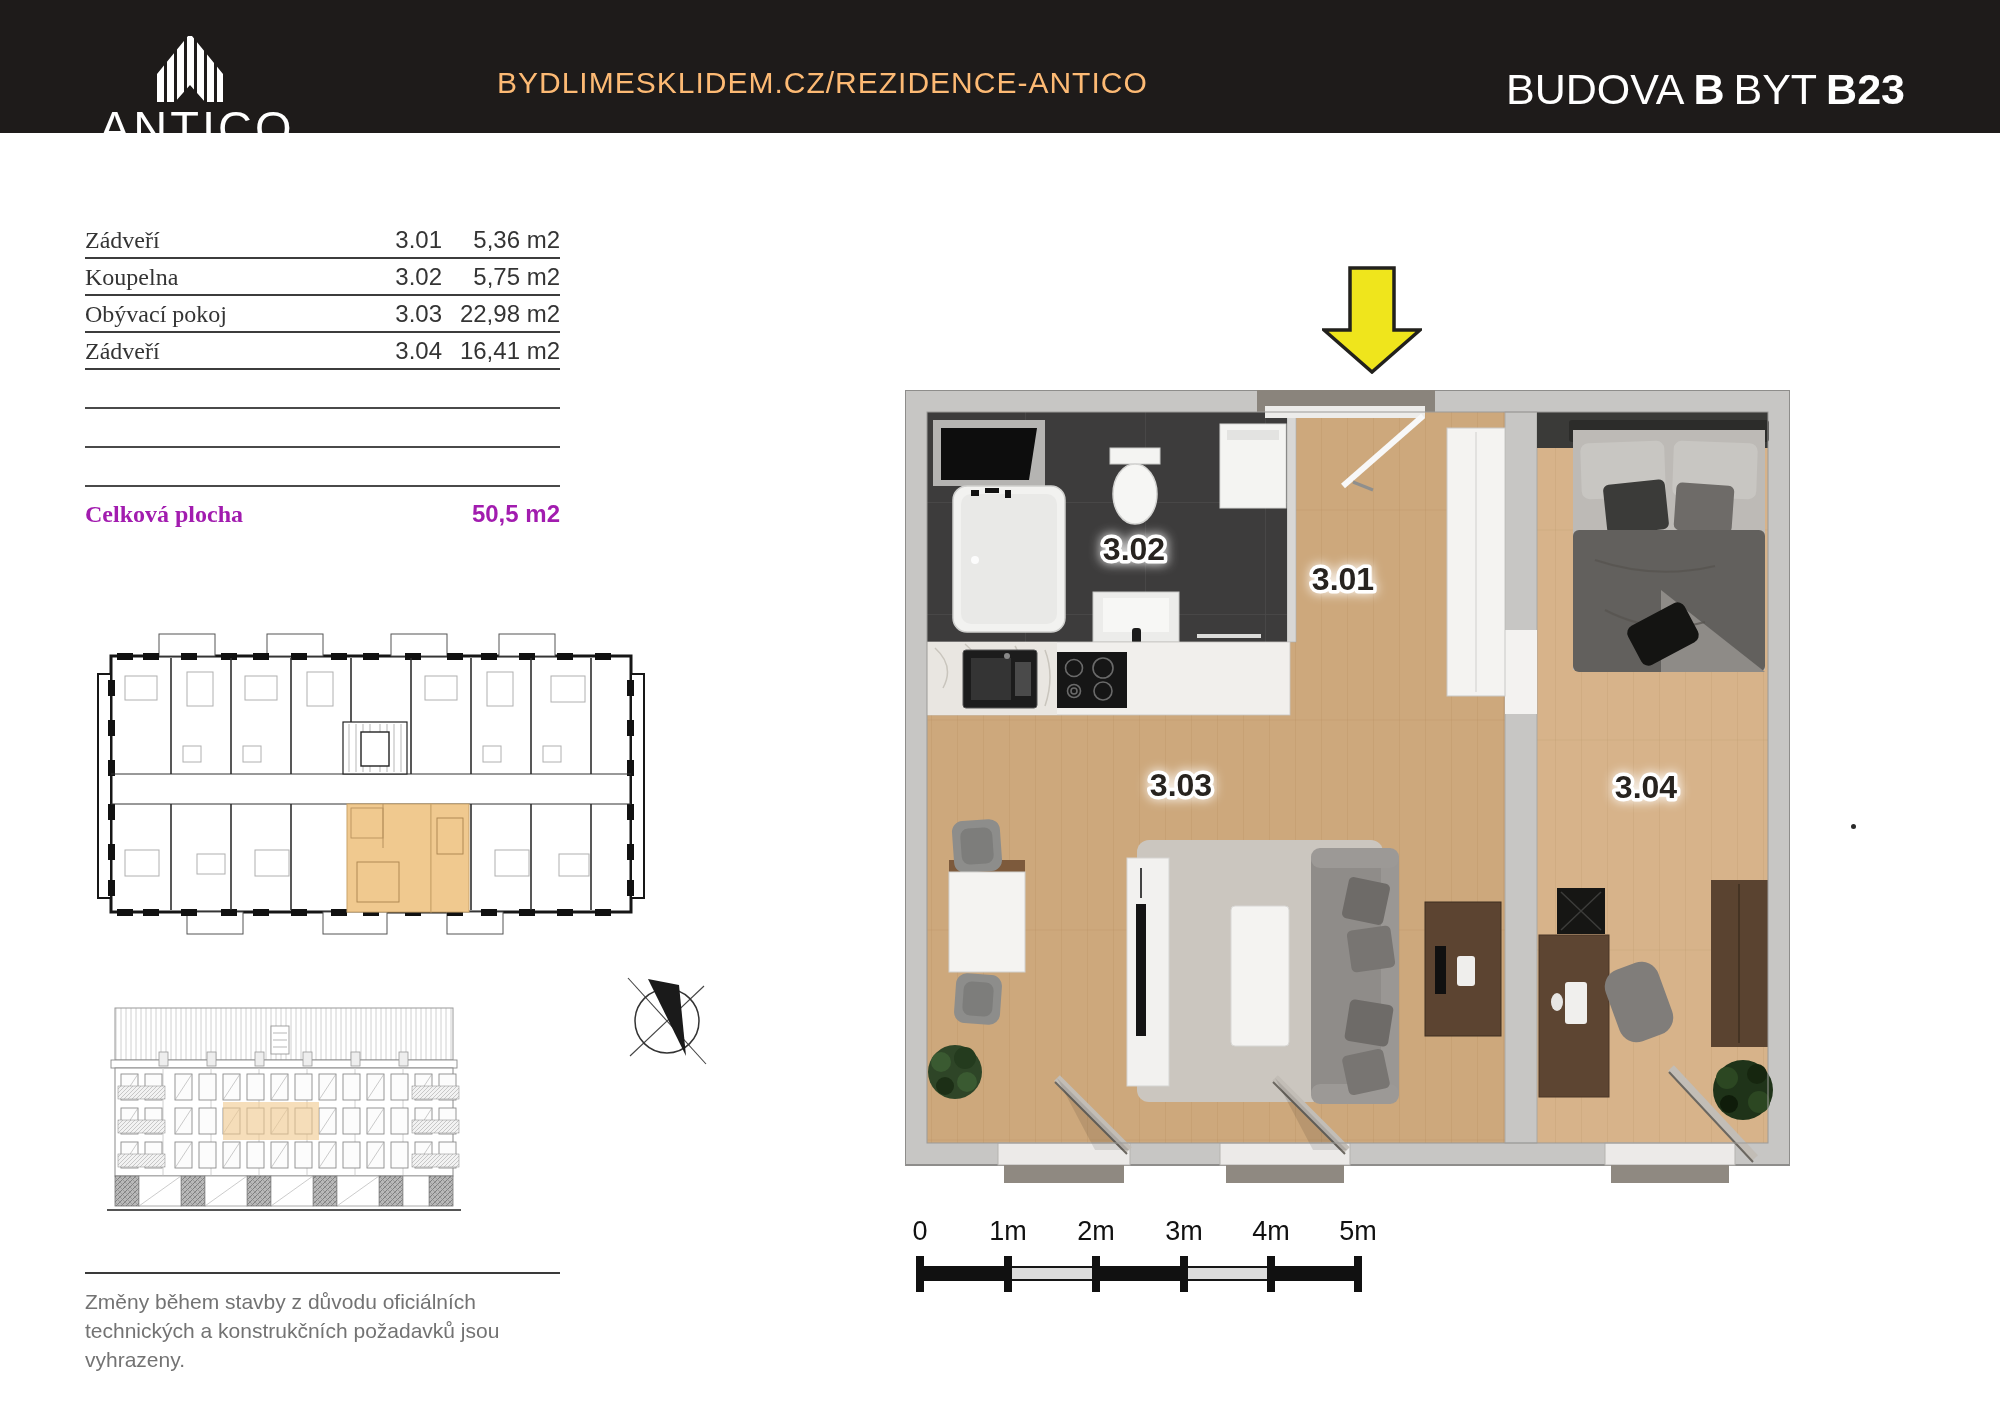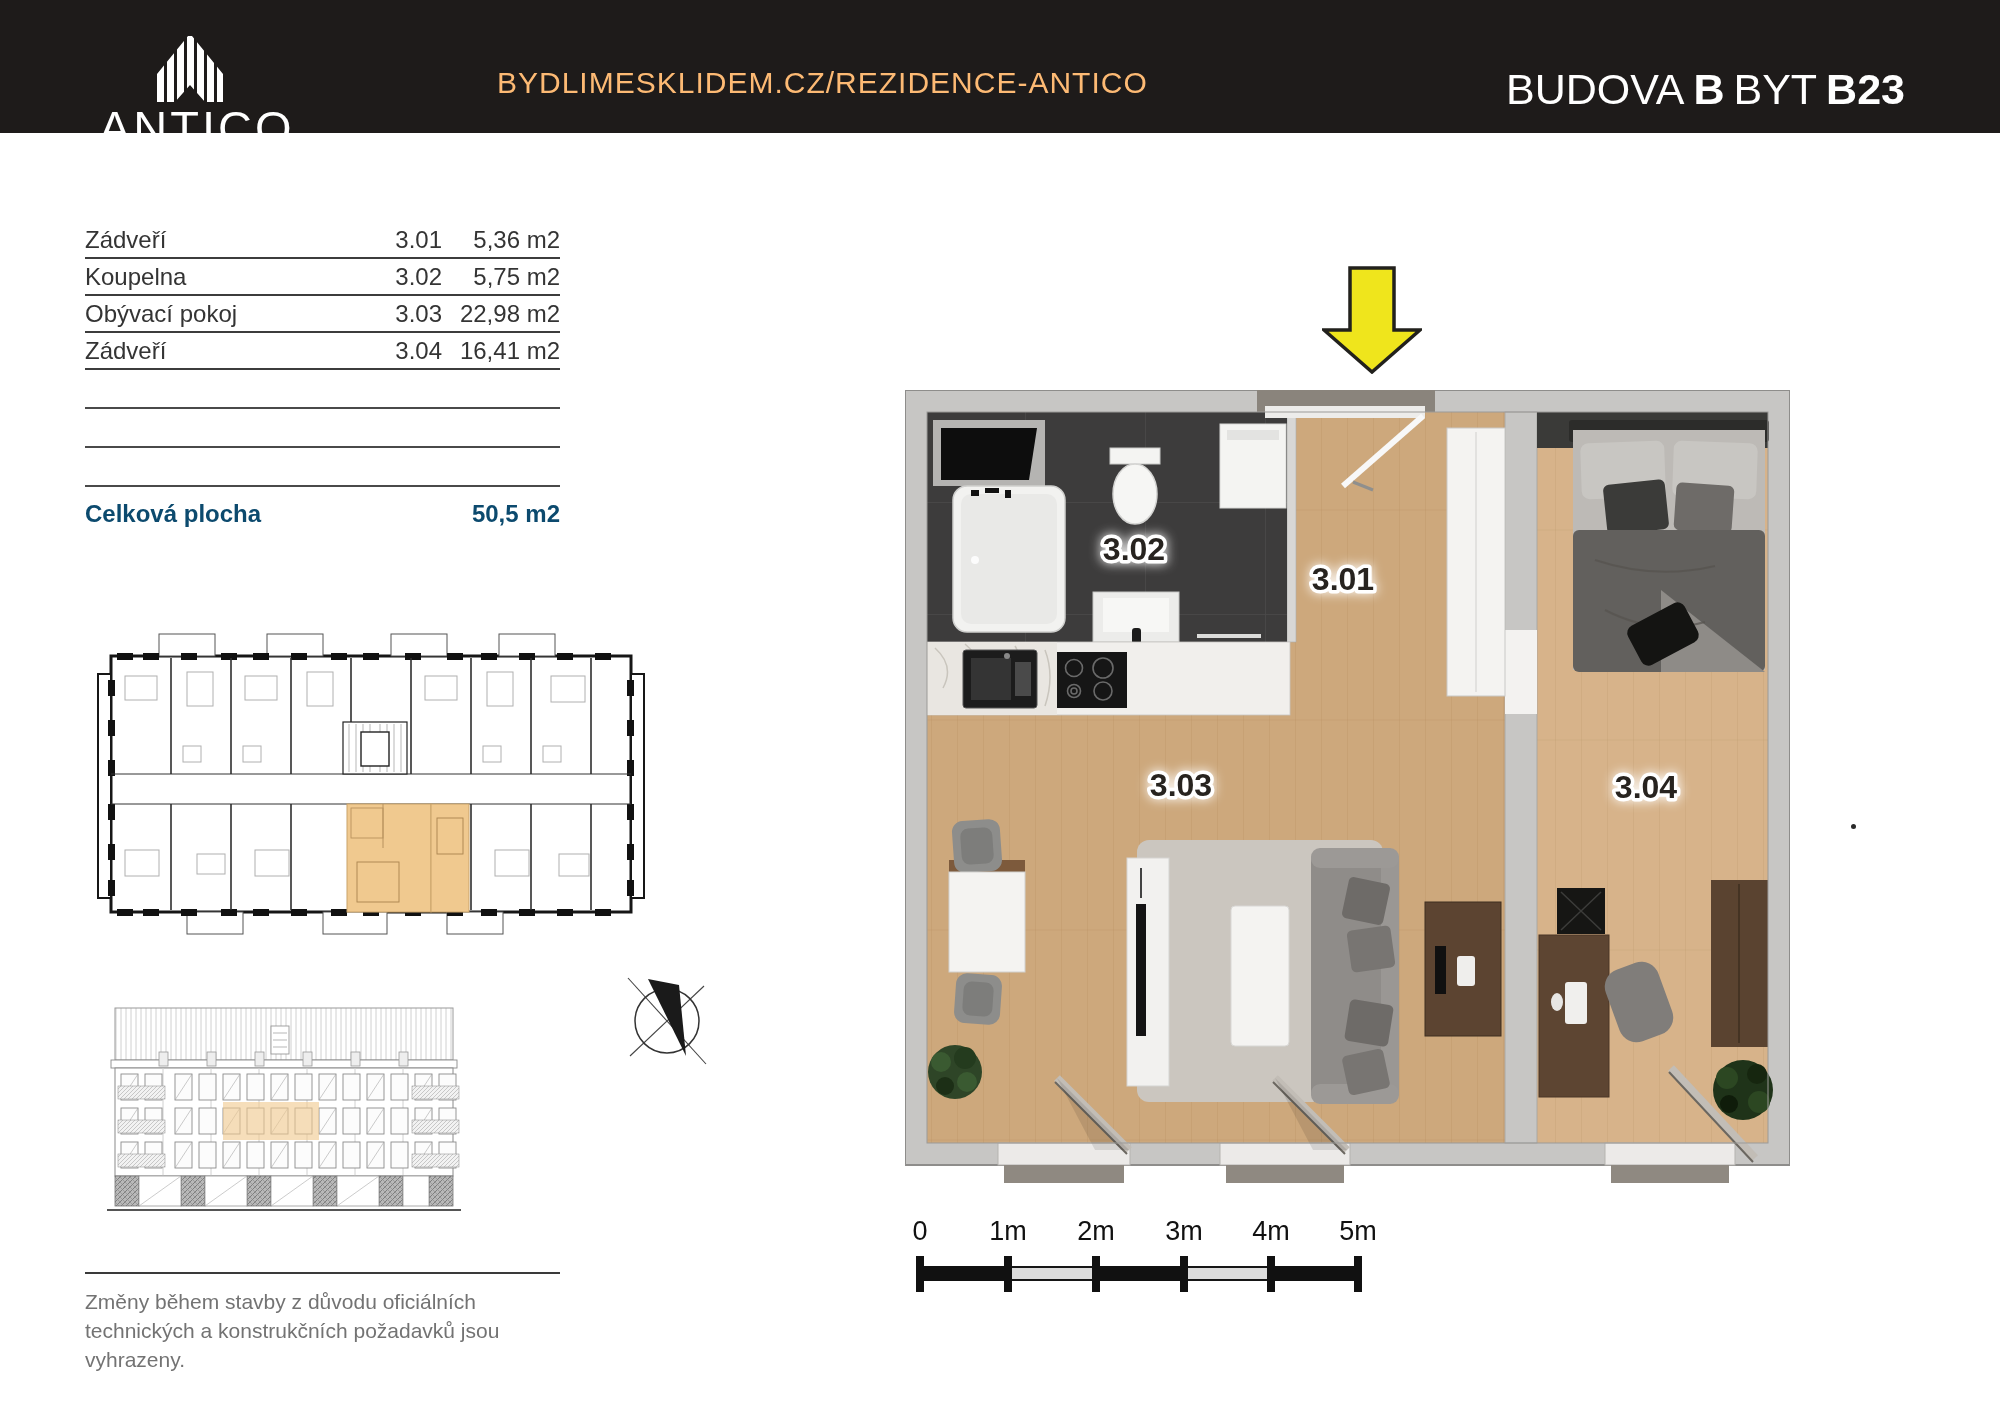--- a/index.html
+++ b/index.html
@@ -13,25 +13,25 @@
   .brand-sub{font-size:18px;font-weight:300;letter-spacing:15px;margin-top:14px;line-height:1;}
   .site-url{position:absolute;left:497px;top:66px;color:#fdba74;font-size:30px;font-weight:400;letter-spacing:1px;}
   .unit-title{position:absolute;right:95px;top:65px;color:#fff;font-size:43px;font-weight:300;white-space:nowrap;}
   .unit-title b{font-weight:700;}
   .unit-title span,.unit-title b{margin-left:9px;}
   
   .roomlist{position:absolute;left:85px;top:222px;width:475px;}
   .roomlist h2{margin:0 0 10px 0;font-size:28px;font-weight:800;color:#262626;letter-spacing:.5px;}
   .rrow{display:flex;align-items:flex-end;height:37px;border-bottom:2px solid #3c3c3c;
         font-size:24px;color:#343434;padding-bottom:3px;box-sizing:border-box;}
-  .rrow .rname{flex:1;text-align:left;}
+  .rrow .rname{flex:1;text-align:left;font-family:Liberation Serif, serif;}
   .rrow .rnum{width:90px;text-align:right;}
   .rrow .rarea{width:118px;text-align:right;}
   .rrow.empty{height:39px;border-bottom:2px solid #4a4a4a;}
-  .rrow.total{border-bottom:none;font-weight:700;color:#0c4a6e;height:44px;padding-top:0;}
+  .rrow.total{border-bottom:none;font-weight:700;color:#a21caf;height:44px;padding-top:0;}
   
   .miniplan{position:absolute;left:95px;top:618px;}
   .compass{position:absolute;left:612px;top:966px;}
   .elevation{position:absolute;left:105px;top:1002px;}
   .disclaimer{position:absolute;left:85px;top:1272px;width:475px;border-top:2px solid #3a3a3a;padding-top:14px;}
   .disclaimer p{margin:0;width:445px;font-size:21px;line-height:1.38;color:#737373;}
   
   .arrow-svg{position:absolute;left:1322px;top:266px;}
   .plan-svg{position:absolute;left:905px;top:390px;}
   .plan-label{font-family:"Liberation Sans","DejaVu Sans",sans-serif;font-size:32px;font-weight:700;fill:#27231f;

